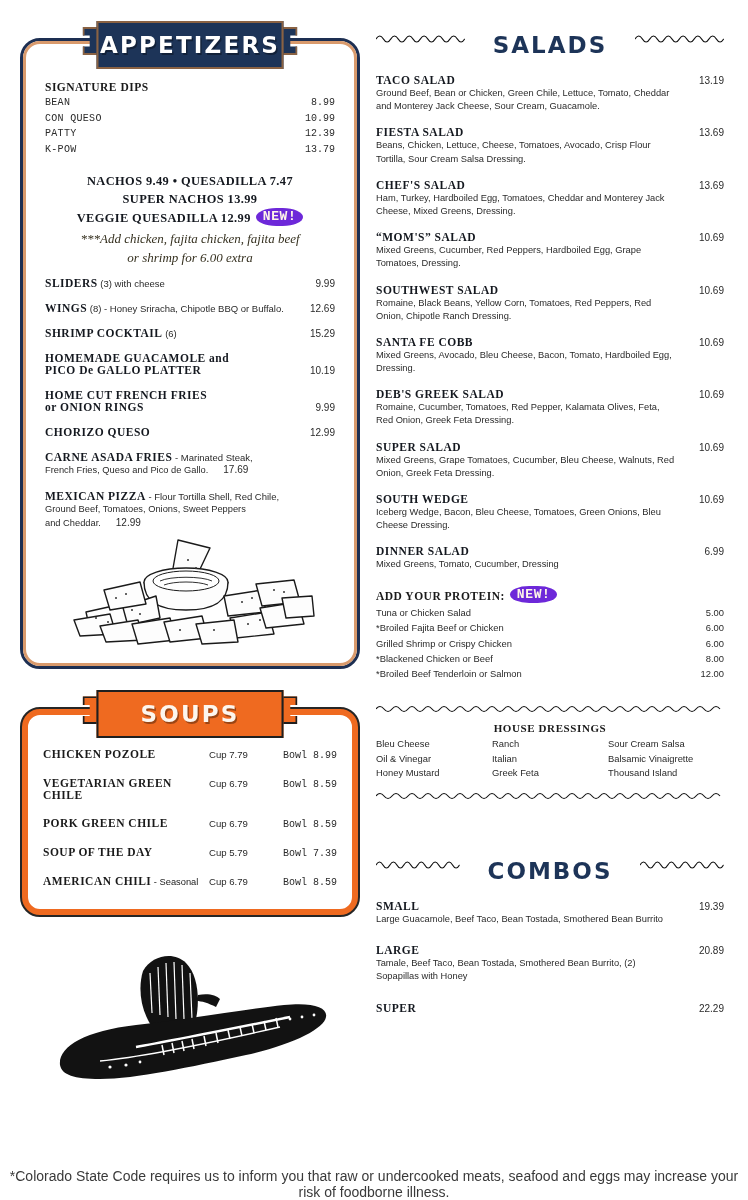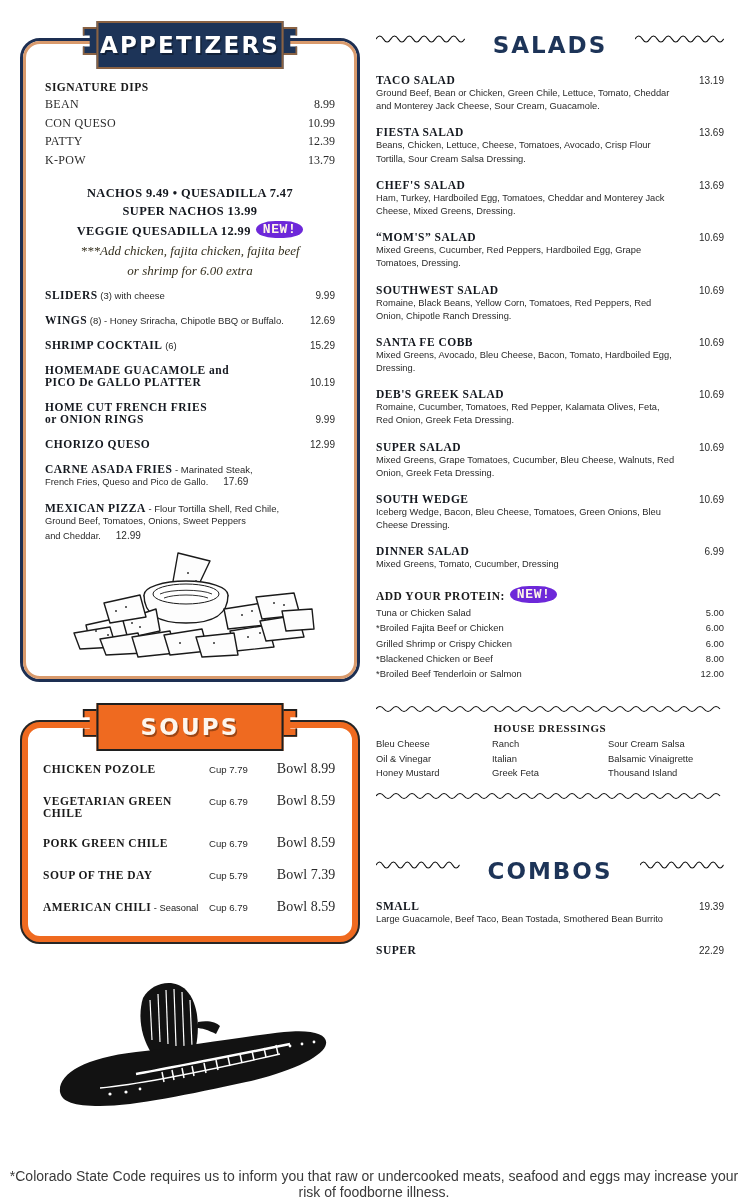--- a/index.html
+++ b/index.html
@@ -142,21 +142,21 @@
   }
 
   
   .dips-head {
     font-family: "Liberation Serif", serif;
     font-weight: bold;
     font-size: 11.5px;
     letter-spacing: .5px;
     margin-bottom: 2px;
   }
-  .dip-row { display: flex; font-family: Liberation Serif, serif; font-size: 12px; color: #2a2a2a; line-height: 1.55; }
+  .dip-row { display: flex; font-family: Liberation Mono, monospace; font-size: 10px; color: #2a2a2a; line-height: 1.55; }
   .dip-row .nm { flex: 1 1 auto; letter-spacing: .3px; }
   .dip-row .pr { flex: 0 0 auto; }
 
   
   .nachos-block { text-align: center; margin: 16px 0 10px 0; }
   .nachos-line {
     font-family: "Liberation Serif", serif;
     font-weight: bold;
     font-size: 12.4px;
     letter-spacing: .4px;
@@ -195,21 +195,21 @@
   .soup-row:last-child { margin-bottom: 0; }
   .soup-name {
     flex: 1 1 auto;
     font-family: "Liberation Serif", serif;
     font-weight: bold;
     font-size: 11.5px;
     letter-spacing: .5px;
   }
   .soup-name .sub { font-family: "Liberation Sans", sans-serif; font-weight: normal; font-size: 9.3px; letter-spacing: 0; }
   .soup-cup  { flex: 0 0 66px; font-family: "Liberation Sans", sans-serif; font-size: 9.6px; color: #2a2a2a; }
-  .soup-bowl { flex: 0 0 62px; font-family: Liberation Serif, serif; font-size: 14px; color: #2a2a2a; text-align: center; }
+  .soup-bowl { flex: 0 0 62px; font-family: Liberation Mono, monospace; font-size: 10px; color: #2a2a2a; text-align: right; }
 
   
   .protein-head {
     font-family: "Liberation Serif", serif;
     font-weight: bold;
     font-size: 11.5px;
     letter-spacing: .5px;
     margin-bottom: 2px;
   }
   .protein-row { display: flex; font-family: "Liberation Sans", sans-serif; font-size: 9.4px; color: #2a2a2a; line-height: 1.62; }
@@ -660,20 +660,27 @@
         </span>
       </div>
 
       <div class="item" style="margin-bottom:18px;">
         <div class="item-row">
           <span class="item-name">SMALL</span>
           <span class="item-price">19.39</span>
         </div>
         <div class="item-desc">Large Guacamole, Beef Taco, Bean Tostada, Smothered Bean Burrito</div>
       </div>
+      <div class="item" style="margin-bottom:18px;">
+        <div class="item-row">
+          <span class="item-name">LARGE</span>
+          <span class="item-price">20.89</span>
+        </div>
+        <div class="item-desc">Tamale, Beef Taco, Bean Tostada, Smothered Bean Burrito, (2) Sopapillas with Honey</div>
+      </div>
       <div class="item">
         <div class="item-row">
           <span class="item-name">SUPER</span>
           <span class="item-price">22.29</span>
         </div>
       </div>
     </div>
 
   </div>
 

